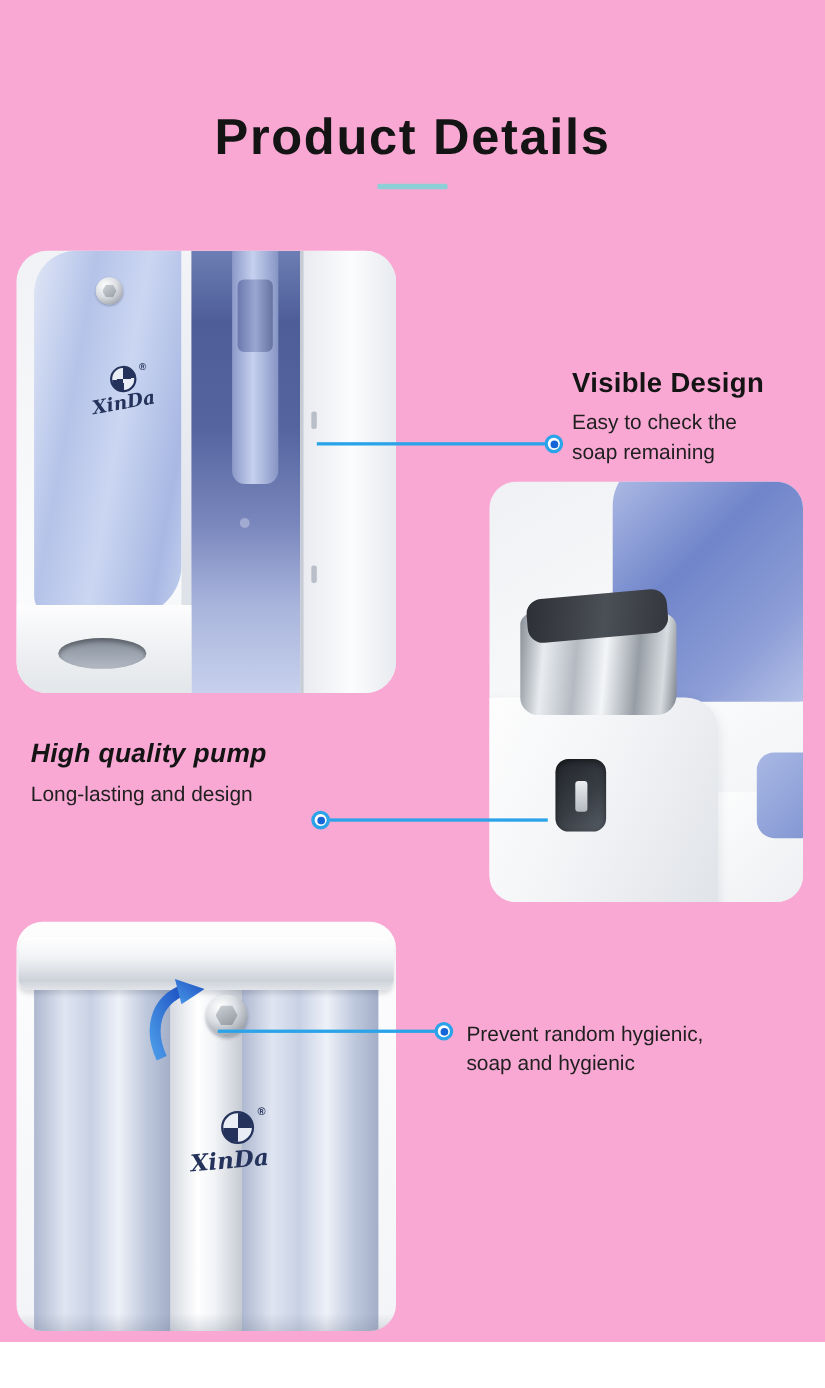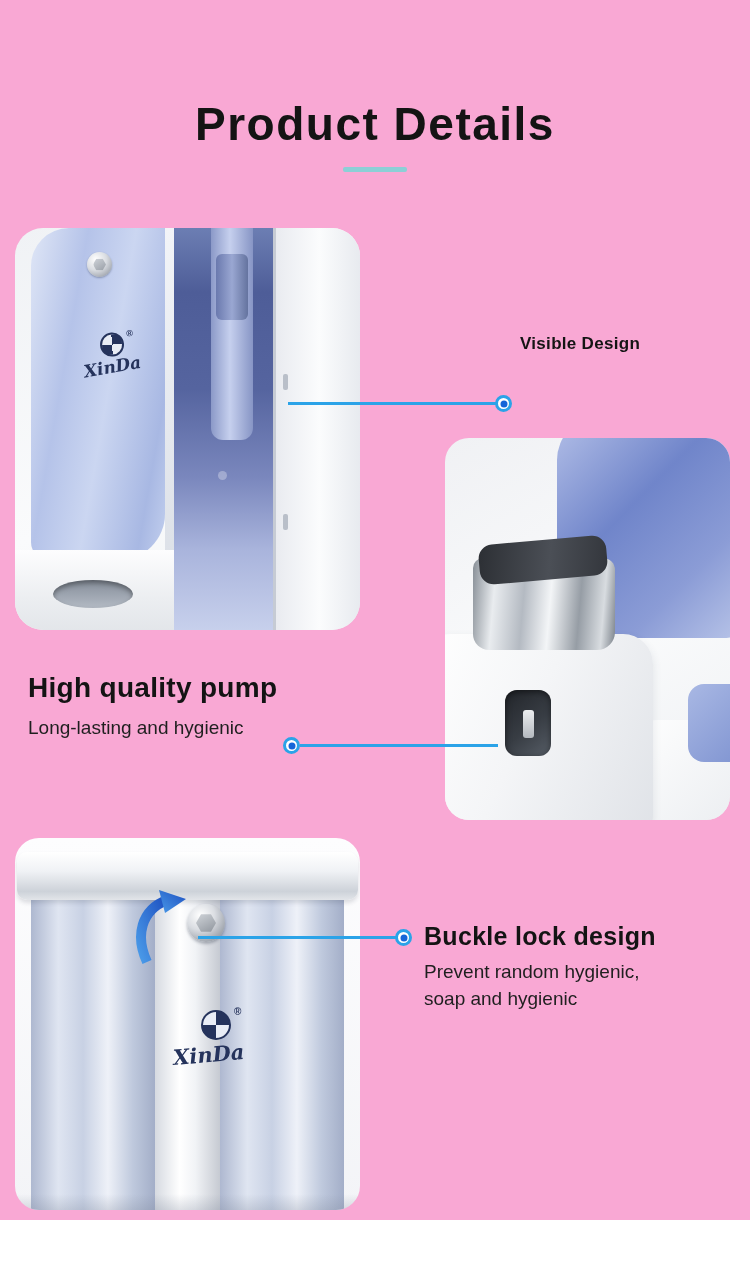--- a/index.html
+++ b/index.html
@@ -113,23 +113,23 @@
   .dot::after { content:""; position:absolute; left:50%; top:50%; width:7px; height:7px; transform:translate(-50%,-50%);
          border-radius:50%; background:var(--dot-blue,#1565d8); }
   .c1-dot { left:495px; top:395px; }
   .c2-dot { left:283px; top:737px; }
   .c3-dot { left:395px; top:929px; }
 
   .callout { position:absolute; }
   .co-head { font-weight:700; color:var(--heading-color,#141414); letter-spacing:.3px; line-height:1.24; }
   .co-body { font-size:19px; color:var(--body-color,#1f1f1f); line-height:1.42; margin-top:8px; }
   .callout1 { left:520px; top:333px; width:210px; }
-  .callout1 .co-head { font-size:17px; }
+  .callout1 .co-head { font-size:25px; }
   .callout2 { left:28px; top:671px; width:280px; }
-  .callout2 .co-head { font-size:28px; }
+  .callout2 .co-head { font-size:24px;font-style:italic; }
   .callout2 .co-body { margin-top:9px; }
   .callout3 { left:424px; top:921px; width:290px; }
   .callout3 .co-head { font-size:25px; }
   .callout3 .co-body { margin-top:7px; }
 </style>
 </head>
 <body>
 
 <div class="page">
 
@@ -151,41 +151,45 @@
     <div class="screw s1"></div>
     <div class="logo logo1">
       <span class="logo-mark"></span>
       <span class="logo-reg">®</span>
       <span class="logo-text">XinDa</span>
     </div>
   </figure>
 
   <div class="callout callout1">
     <div class="co-head">Visible Design</div>
+    <div class="co-body">
+      <span>Easy to check the</span><br>
+      <span>soap remaining</span>
+    </div>
   </div>
   <div class="connector c1-line"></div>
   <div class="dot c1-dot"></div>
 
   <figure class="photo photo2">
     <div class="p2-bluetank"></div>
     <div class="p2-white2"></div>
     <div class="p2-blue2"></div>
     <div class="p2-body"></div>
     <div class="p2-btn-chrome"></div>
     <div class="p2-btn-top"></div>
     <div class="p2-hole">
       <span class="p2-nozzle"></span>
     </div>
   </figure>
 
   <div class="callout callout2">
     <div class="co-head">
       <span>High quality pump</span><br>
     </div>
-    <div class="co-body">Long-lasting and hygienic</div>
+    <div class="co-body">Long-lasting and design</div>
   </div>
   <div class="dot c2-dot"></div>
   <div class="connector c2-line"></div>
 
   <figure class="photo photo3">
     <div class="p3-cylinder p3-left"></div>
     <div class="p3-cylinder p3-right"></div>
     <div class="p3-strip"></div>
     <div class="p3-lid"></div>
     <div class="hexscrew">
@@ -205,20 +209,19 @@
       <span class="logo-mark"></span>
       <span class="logo-reg">®</span>
       <span class="logo-text">XinDa</span>
     </div>
     <div class="p3-shade"></div>
   </figure>
 
   <div class="connector c3-line"></div>
   <div class="dot c3-dot"></div>
   <div class="callout callout3">
-    <div class="co-head">Buckle lock design</div>
     <div class="co-body">
       <span>Prevent random hygienic,</span><br>
       <span>soap and hygienic</span>
     </div>
   </div>
 
 </div>
 
 </body></html>

